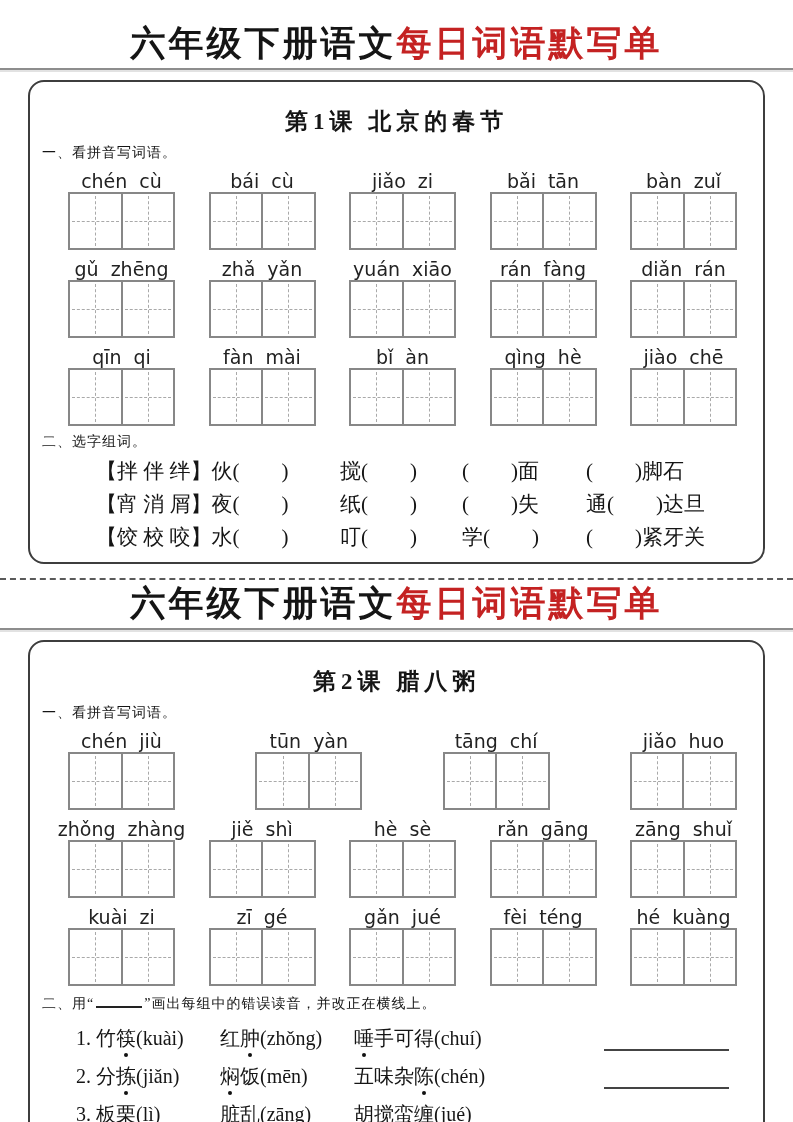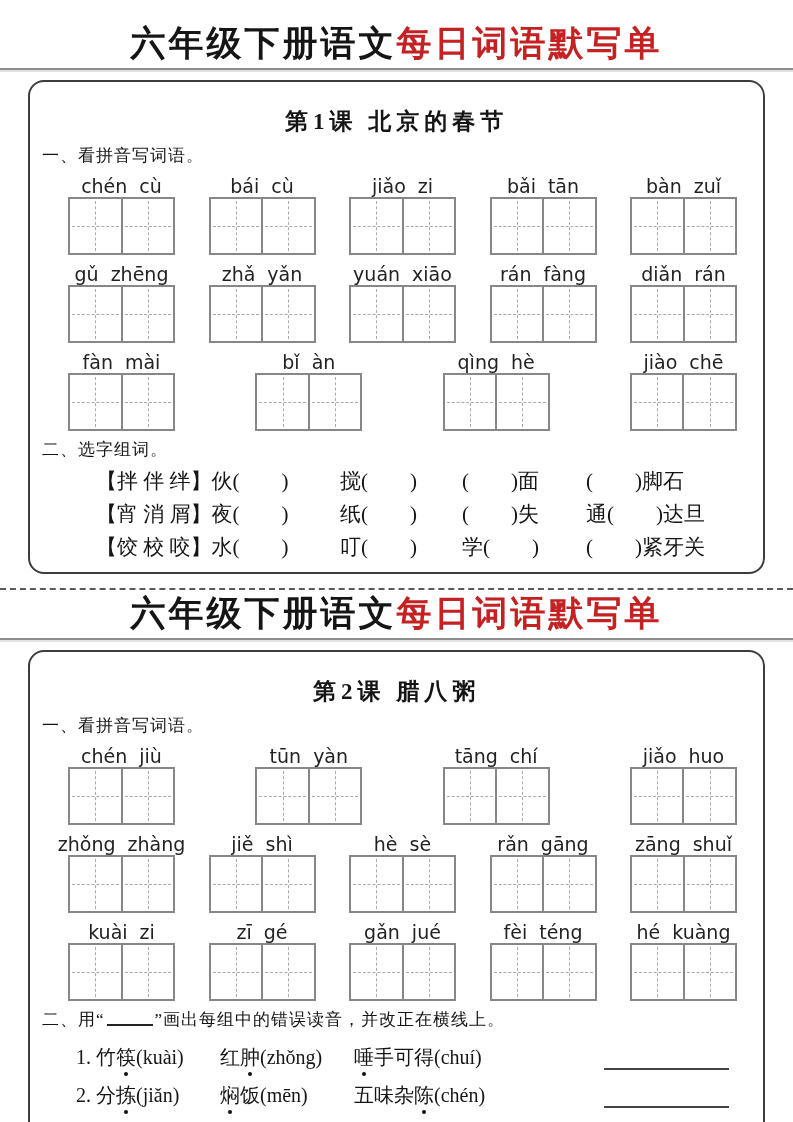--- a/index.html
+++ b/index.html
@@ -5,21 +5,21 @@
   html,body{margin:0;padding:0;background:#ffffff;}
   .page{width:793px;height:1122px;background:#ffffff;position:relative;overflow:hidden;
         font-family:"Liberation Serif",serif;color:#151515;}
   .main-title{margin:0;padding-top:24px;text-align:center;font-size:35px;font-weight:bold;
               letter-spacing:3px;line-height:1.12;}
   .main-title.second{padding-top:4px;}
   .title-rule{height:2px;background:#8d8d8d;border-bottom:2px solid #e2e2e2;margin-top:5px;}
   .panel{margin:8px 28px 0 28px;border:2px solid #3d3d3d;border-radius:16px;
          padding:4px 10px 10px 10px;}
   .lesson-title{margin:20px 0 2px 0;text-align:center;font-size:23px;font-weight:bold;letter-spacing:5px;}
-  .ex-heading{font-size:17px;margin:7px 0 2px 2px;letter-spacing:1px;}
+  .ex-heading{font-size:14px;margin:7px 0 2px 2px;letter-spacing:1px;}
   .pinyin-row{display:flex;justify-content:space-between;padding:0 16px 0 28px;margin-top:4px;}
   .word-group{width:107px;}
   .pinyin{display:flex;justify-content:center;gap:12px;font-family:"DejaVu Sans",sans-serif;
           font-size:19px;color:#222;height:26px;align-items:flex-end;white-space:nowrap;text-align:right;}
   .char-box{display:flex;height:54px;border:2px solid #878787;background:#fff;}
   .cell{flex:1;position:relative;}
   .cell + .cell{border-left:2px solid #878787;}
   .cell::before{content:"";position:absolute;top:2px;bottom:2px;left:50%;border-left:1px dashed #a9a9a9;}
   .cell::after{content:"";position:absolute;left:2px;right:2px;top:50%;border-top:1px dashed #a9a9a9;}
   .choose-table{display:grid;grid-template-columns:244px 122px 124px auto;
@@ -149,20 +149,30 @@
               </div>
               <div class="char-box">
                 <div class="cell"></div>
                 <div class="cell"></div>
               </div>
             </div>
           </div>
           <div class="pinyin-row">
             <div class="word-group">
               <div class="pinyin">
+                <span>qīn</span>
+                <span>qi</span>
+              </div>
+              <div class="char-box">
+                <div class="cell"></div>
+                <div class="cell"></div>
+              </div>
+            </div>
+            <div class="word-group">
+              <div class="pinyin">
                 <span>fàn</span>
                 <span>mài</span>
               </div>
               <div class="char-box">
                 <div class="cell"></div>
                 <div class="cell"></div>
               </div>
             </div>
             <div class="word-group">
               <div class="pinyin">

